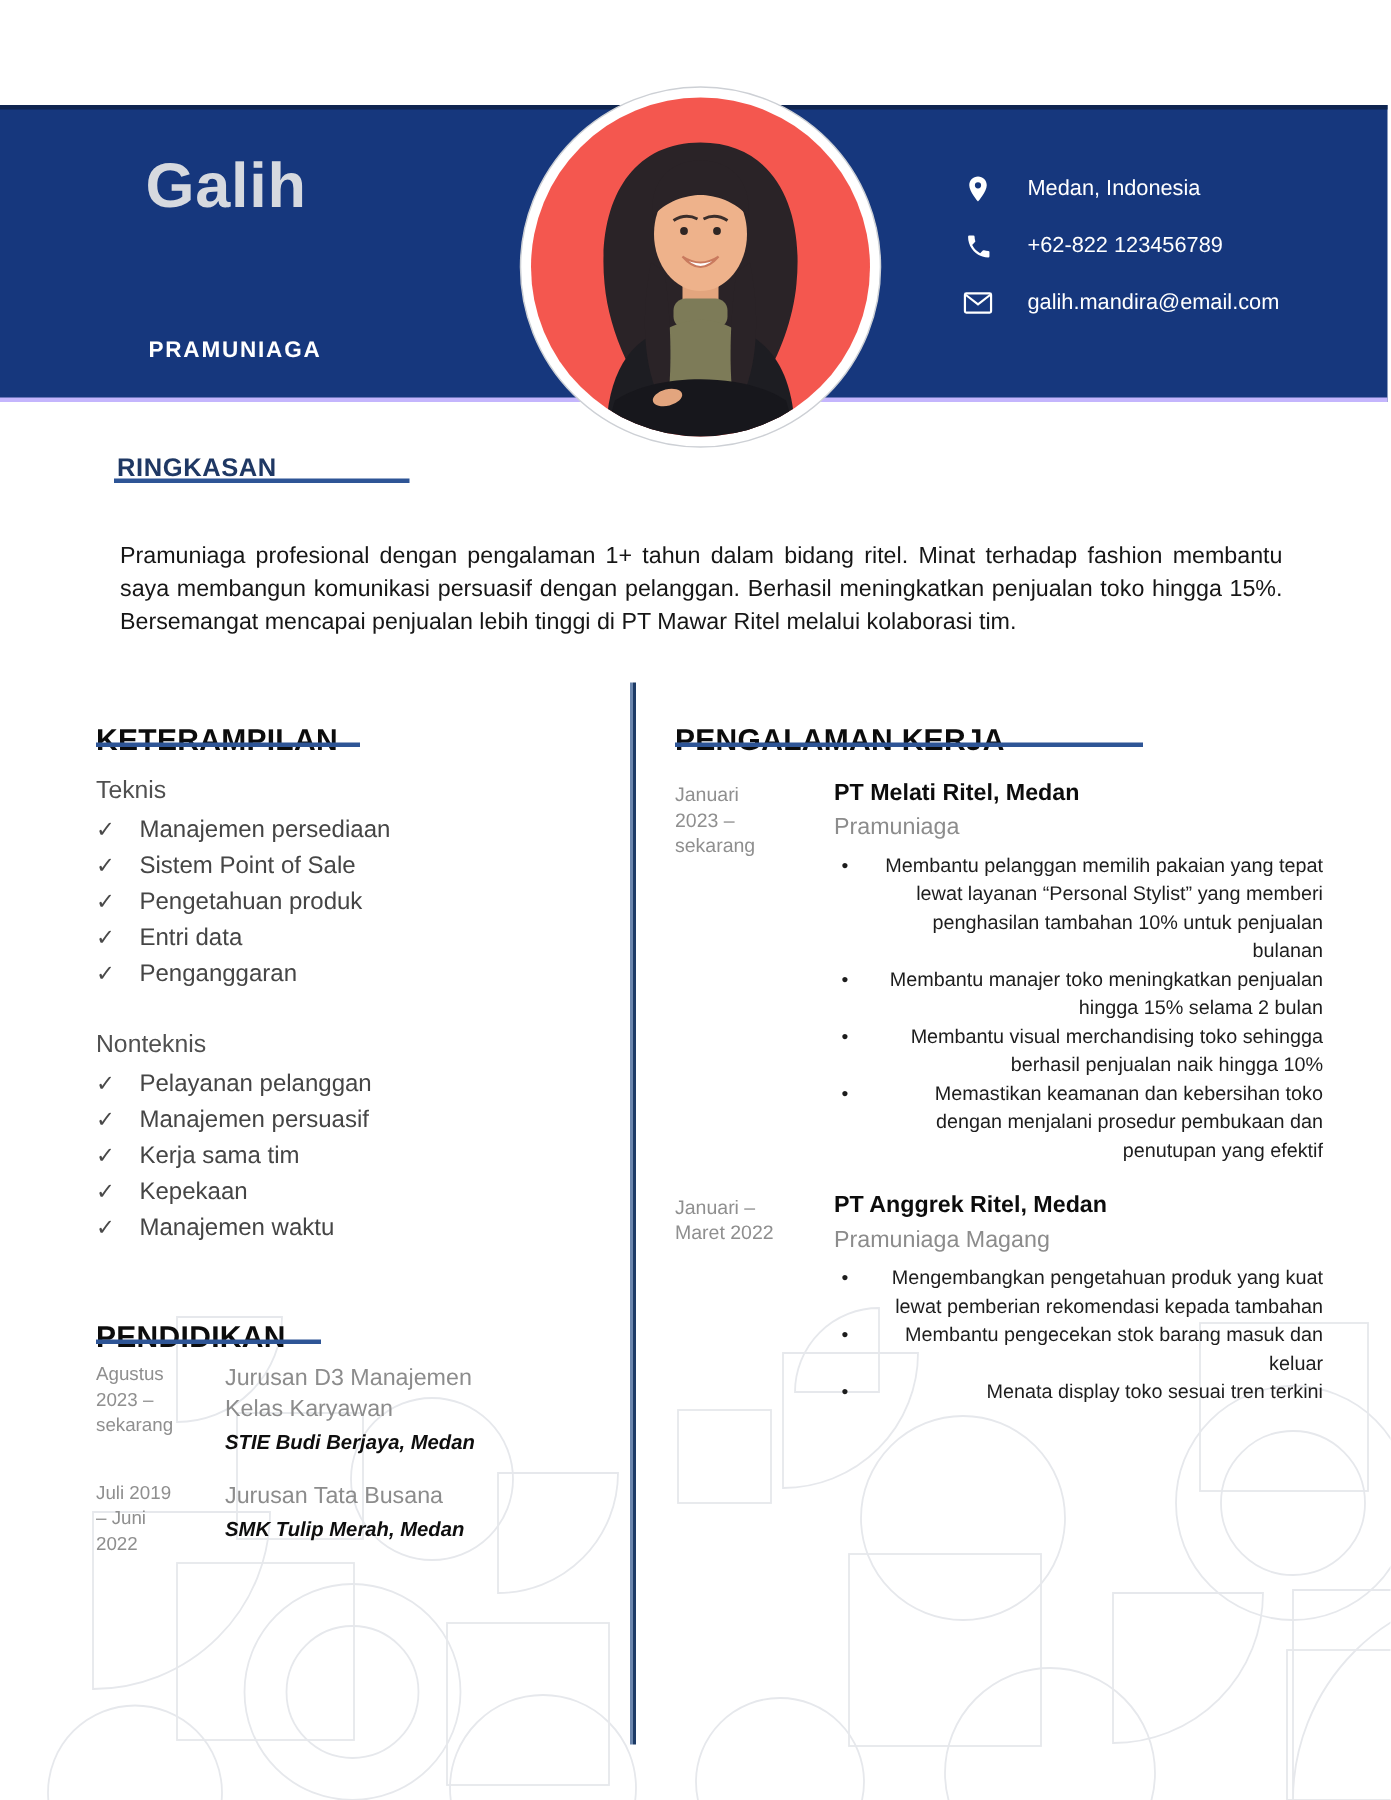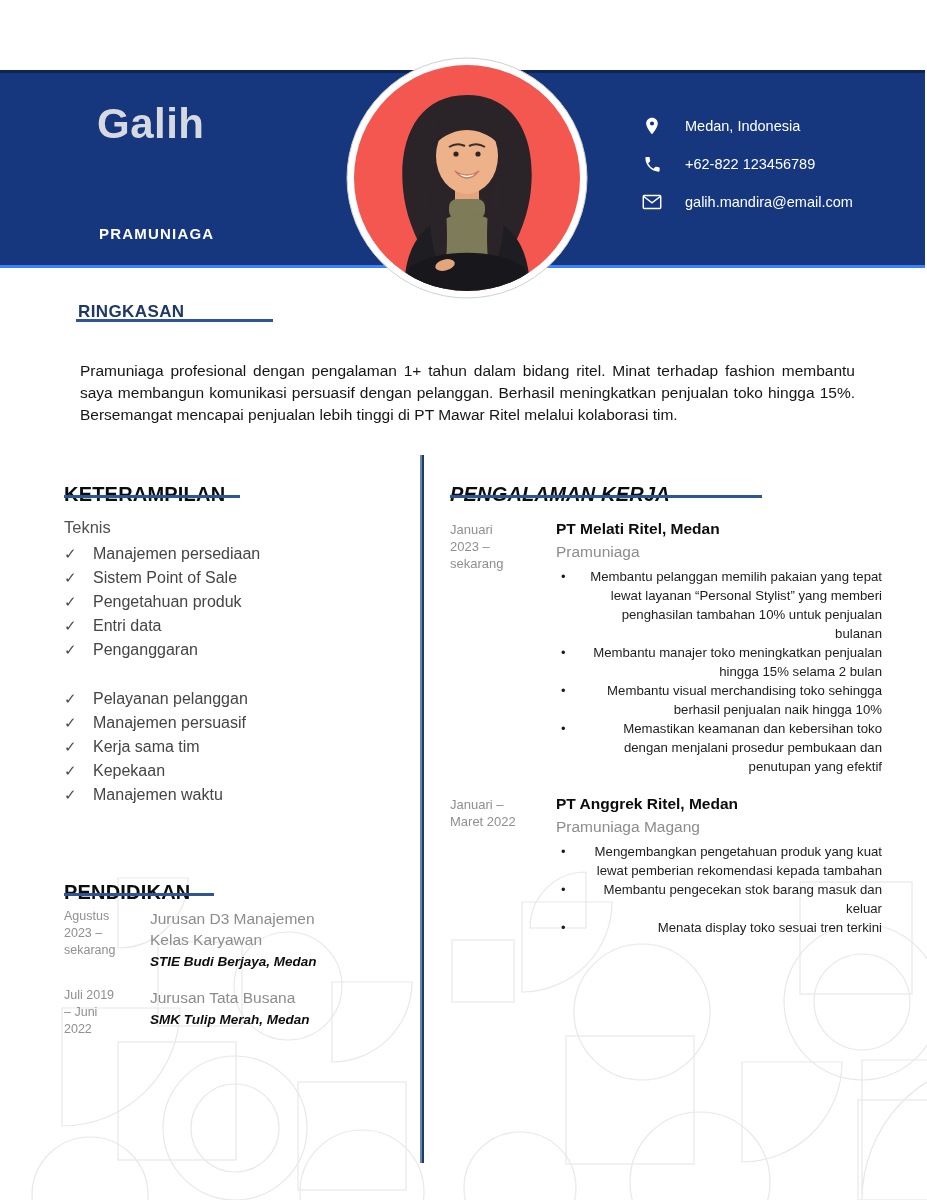--- a/index.html
+++ b/index.html
@@ -5,21 +5,21 @@
   html,body{margin:0;padding:0;}
   body{
     width:927px;height:1200px;position:relative;background:#ffffff;
     font-family:"Liberation Sans",sans-serif;overflow:hidden;
   }
   .bg-pattern{position:absolute;left:0;top:0;width:927px;height:1200px;pointer-events:none;}
 
   
   .band{
     position:absolute;left:0;top:70px;width:925px;height:192px;
-    background:#16377d;border-top:3px solid #0f2550;border-bottom:3px solid #3b82f6;
+    background:#16377d;border-top:3px solid #0f2550;border-bottom:3px solid #c4b5fd;
   }
   .name{position:absolute;left:97px;top:24px;font-size:42px;font-weight:bold;color:#d6d9df;line-height:53px;letter-spacing:.5px;}
   .job-title{position:absolute;left:99px;top:152px;font-size:15px;font-weight:bold;color:#ffffff;letter-spacing:1.2px;}
   .contact{position:absolute;left:641px;top:42px;display:flex;flex-direction:column;gap:16px;}
   .c-row{display:flex;align-items:center;gap:22px;color:#ffffff;font-size:14.5px;}
   .c-icon{width:22px;height:22px;flex:none;display:flex;align-items:center;justify-content:center;}
 
   
   .photo{position:absolute;left:346px;top:57px;width:242px;height:242px;}
 
@@ -31,21 +31,21 @@
     position:absolute;left:80px;top:344px;width:775px;
     font-size:15.5px;line-height:22px;color:#161616;text-align:justify;
   }
 
   
   .sec-black{position:absolute;font-size:20px;font-weight:bold;color:#0c0c0c;letter-spacing:.2px;}
   .h-skills{left:64px;top:466px;}
   .rule-skills{left:64px;top:495px;width:176px;}
   .h-edu{left:64px;top:864px;}
   .rule-edu{left:64px;top:893px;width:150px;}
-  .h-exp{left:450px;top:466px;font-style:italic;}
+  .h-exp{left:450px;top:466px;}
   .rule-exp{left:450px;top:495px;width:312px;}
 
   
   .skills{position:absolute;left:64px;top:518px;width:336px;}
   .group-label{font-size:16.5px;color:#505050;margin:0 0 5px 0;}
   .skill-group + .skill-group{margin-top:25px;}
   ul.checks{list-style:none;margin:0;padding:0;}
   .check-item{display:flex;gap:15px;font-size:16px;color:#454545;line-height:24px;}
   .check{flex:none;color:#4a4a4a;font-size:15px;width:14px;}
 
@@ -201,20 +201,21 @@
           <span class="check-text">Entri data</span>
         </li>
 
         <li class="check-item">
           <span class="check">✓</span>
           <span class="check-text">Penganggaran</span>
         </li>
       </ul>
   </div>
   <div class="skill-group">
+    <div class="group-label">Nonteknis</div>
     <ul class="checks">
 
         <li class="check-item">
           <span class="check">✓</span>
           <span class="check-text">Pelayanan pelanggan</span>
         </li>
 
         <li class="check-item">
           <span class="check">✓</span>
           <span class="check-text">Manajemen persuasif</span>

